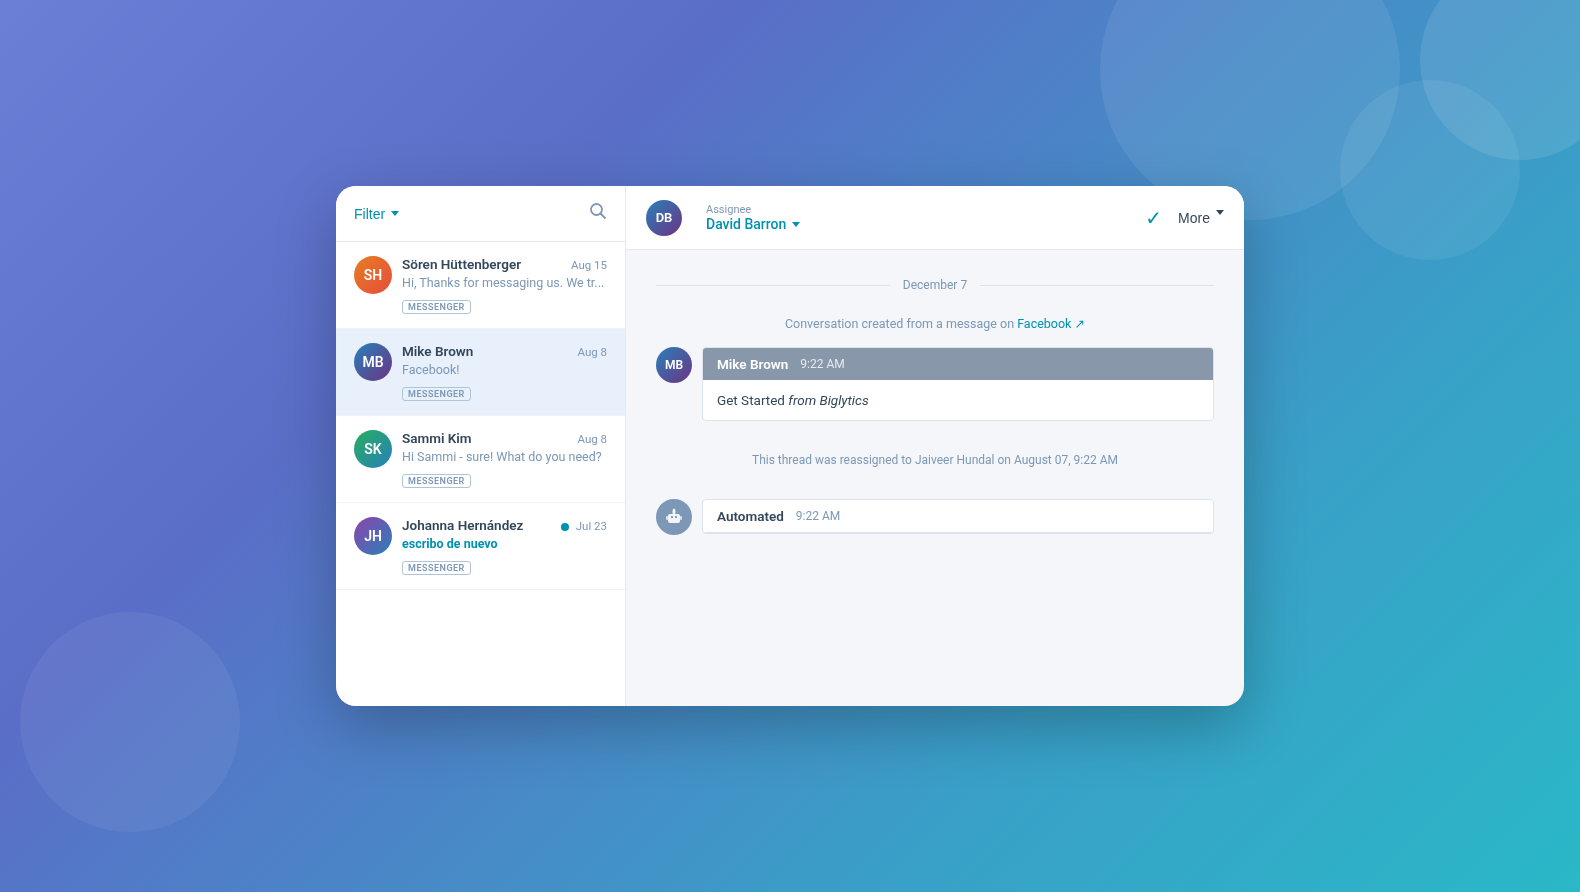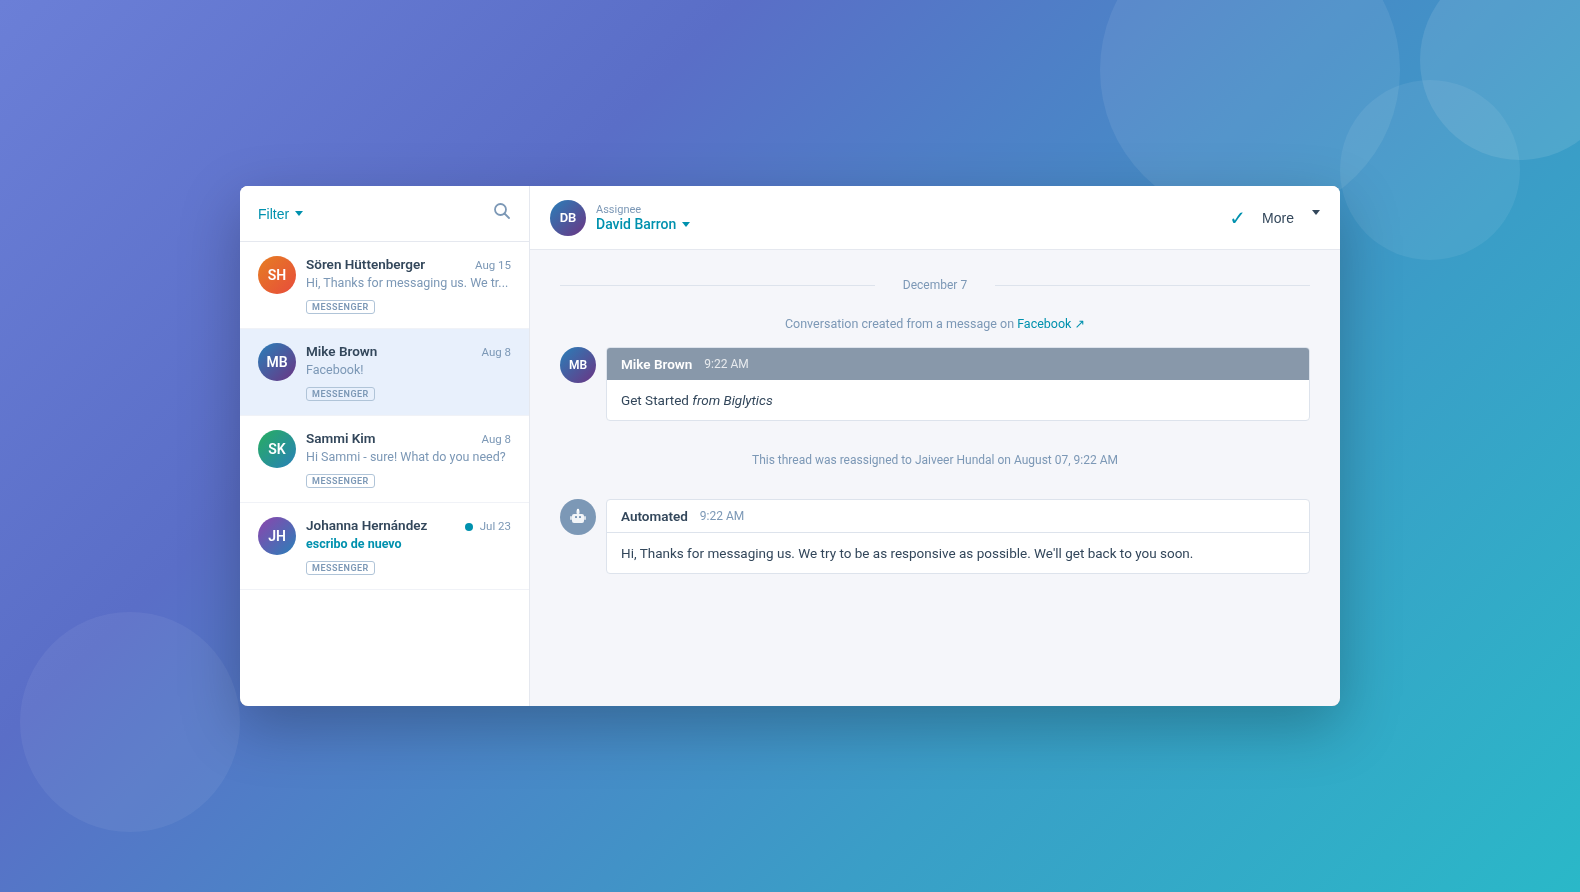--- a/index.html
+++ b/index.html
@@ -51,24 +51,24 @@
       position: absolute;
       width: 180px;
       height: 180px;
       border-radius: 50%;
       background: rgba(255,255,255,0.07);
       top: 80px;
       right: 60px;
     }
 
     .app-window {
-      width: 1100px;
+      width: 908px;
       height: 520px;
       background: #a3a3a3;
-      border-radius: 8px;
+      border-radius: 20px;
       box-shadow: 0 20px 60px rgba(0,0,0,0.25);
       display: flex;
       overflow: hidden;
       position: relative;
       z-index: 10;
     }
 
     
     .sidebar {
       width: 290px;
@@ -221,21 +221,21 @@
       padding: 10px 20px;
       display: flex;
       align-items: center;
       justify-content: space-between;
       min-height: 64px;
     }
 
     .assignee-section {
       display: flex;
       align-items: center;
-      gap: 10px;
+      gap: 24px;
     }
 
     .assignee-avatar {
       width: 36px;
       height: 36px;
       border-radius: 50%;
       background: linear-gradient(135deg, #2980b9, #6c3483);
       flex-shrink: 0;
       position: relative;
       overflow: hidden;
@@ -269,21 +269,21 @@
 
     .check-icon {
       color: #0091ae;
       font-size: 20px;
       cursor: pointer;
     }
 
     .more-btn {
       display: flex;
       align-items: flex-start;
-      gap: 16px;
+      gap: 4px;
       color: #33475b;
       font-size: 14px;
       font-weight: 500;
       cursor: pointer;
       background: none;
       border: none;
     }
 
     
     .chat-area {
@@ -554,20 +554,19 @@
             <circle cx="10" cy="3" r="1.2" fill="white"></circle>
             <rect x="2" y="9" width="2" height="4" rx="1" fill="white" opacity="0.7"></rect>
             <rect x="16" y="9" width="2" height="4" rx="1" fill="white" opacity="0.7"></rect>
           </svg>
         </div>
         <div class="msg-bubble-wrap">
           <div class="msg-header auto-header">
             <span class="msg-sender auto">Automated</span>
             <span class="msg-time auto">9:22 AM</span>
           </div>
-          <div class="msg-body">Hi,  Thanks for messaging us. We try to be as responsive as possible. We'll get back to you soon.</div>
         </div>
       </div>
 
     </div>
   </div>
 
 </div>
 
 </body></html>

